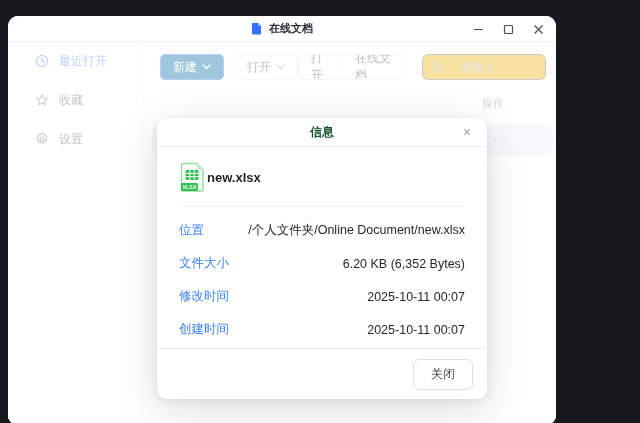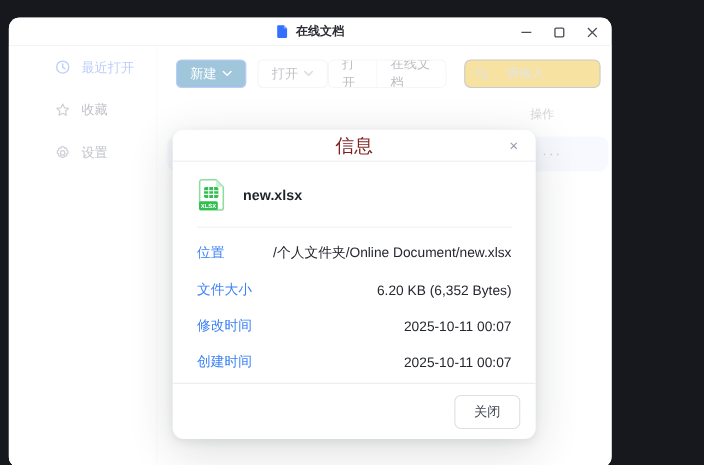--- a/index.html
+++ b/index.html
@@ -26,21 +26,21 @@
   }
   .win-btn { width:16px; height:16px; display:flex; align-items:center; justify-content:center; cursor:default; }
   .win-btn svg { display:block; }
   
   .app-body { position:relative; height:383px; background:#fff; }
   .sidebar {
     position:absolute; left:0; top:0; bottom:0; width:135px;
     border-right:1px solid #f1f2f5; padding-top:6px; background:#fff;
   }
   .side-item {
-    height:26px; margin:0 0 13px 15px; display:flex; align-items:center;
+    height:26px; margin:0 0 13px 0; display:flex; align-items:center;
     gap:10px; padding-left:27px; font-size:12px; color:#555c6a;
   }
   .side-item .si-icon { width:14px; height:14px; color:#7d8494; display:flex; }
   .side-item.active { color:#4c7bf5; }
   .side-item.active .si-icon { color:#4c7bf5; }
   .main { position:absolute; left:135px; top:0; right:0; bottom:0; }
   .toolbar { display:flex; align-items:center; padding:12px 10px 0 17px; }
   .btn {
     height:26px; display:inline-flex; align-items:center; gap:5px;
     font-size:12px; border-radius:5px; padding:0 12px; background:#fff;
@@ -81,28 +81,28 @@
   
   .modal {
     position:absolute; left:149px; top:76px; width:330px; height:281px;
     background:#fff; border-radius:10px;
     box-shadow:0 10px 40px rgba(31,35,41,0.16), 0 2px 8px rgba(31,35,41,0.08);
   }
   .modal-header {
     position:relative; height:29px; display:flex; align-items:center;
     justify-content:center; border-bottom:1px solid #ecedf0;
   }
-  .modal-title { font-size:17px; font-weight:400; color:#7f1d1d; }
+  .modal-title { font-size:12px; font-weight:700; color:#14532d; }
   .modal-close {
     position:absolute; right:12px; top:50%; transform:translateY(-50%);
     color:#9aa0ab; font-size:14px; line-height:1; width:16px; height:16px;
     display:flex; align-items:center; justify-content:center;
   }
   .modal-body { padding:10px 22px 0 22px; }
-  .file-row { display:flex; align-items:center; gap:14px; padding:4px 0 12px 0; }
+  .file-row { display:flex; align-items:center; padding:4px 0 12px 0; }
   .file-name { font-size:13px; font-weight:700; color:#1f2329; }
   .thin-divider { height:1px; background:#f0f1f3; }
   .info-rows { padding:7px 0 0 0; }
   .info-row {
     height:33px; display:flex; align-items:center; justify-content:space-between;
   }
   .info-label { font-size:12.5px; color:#3b82f6; }
   .info-value { font-size:12.5px; color:#24272e;margin-left:20px; }
   .modal-footer {
     position:absolute; left:0; right:0; bottom:0; height:51px;

